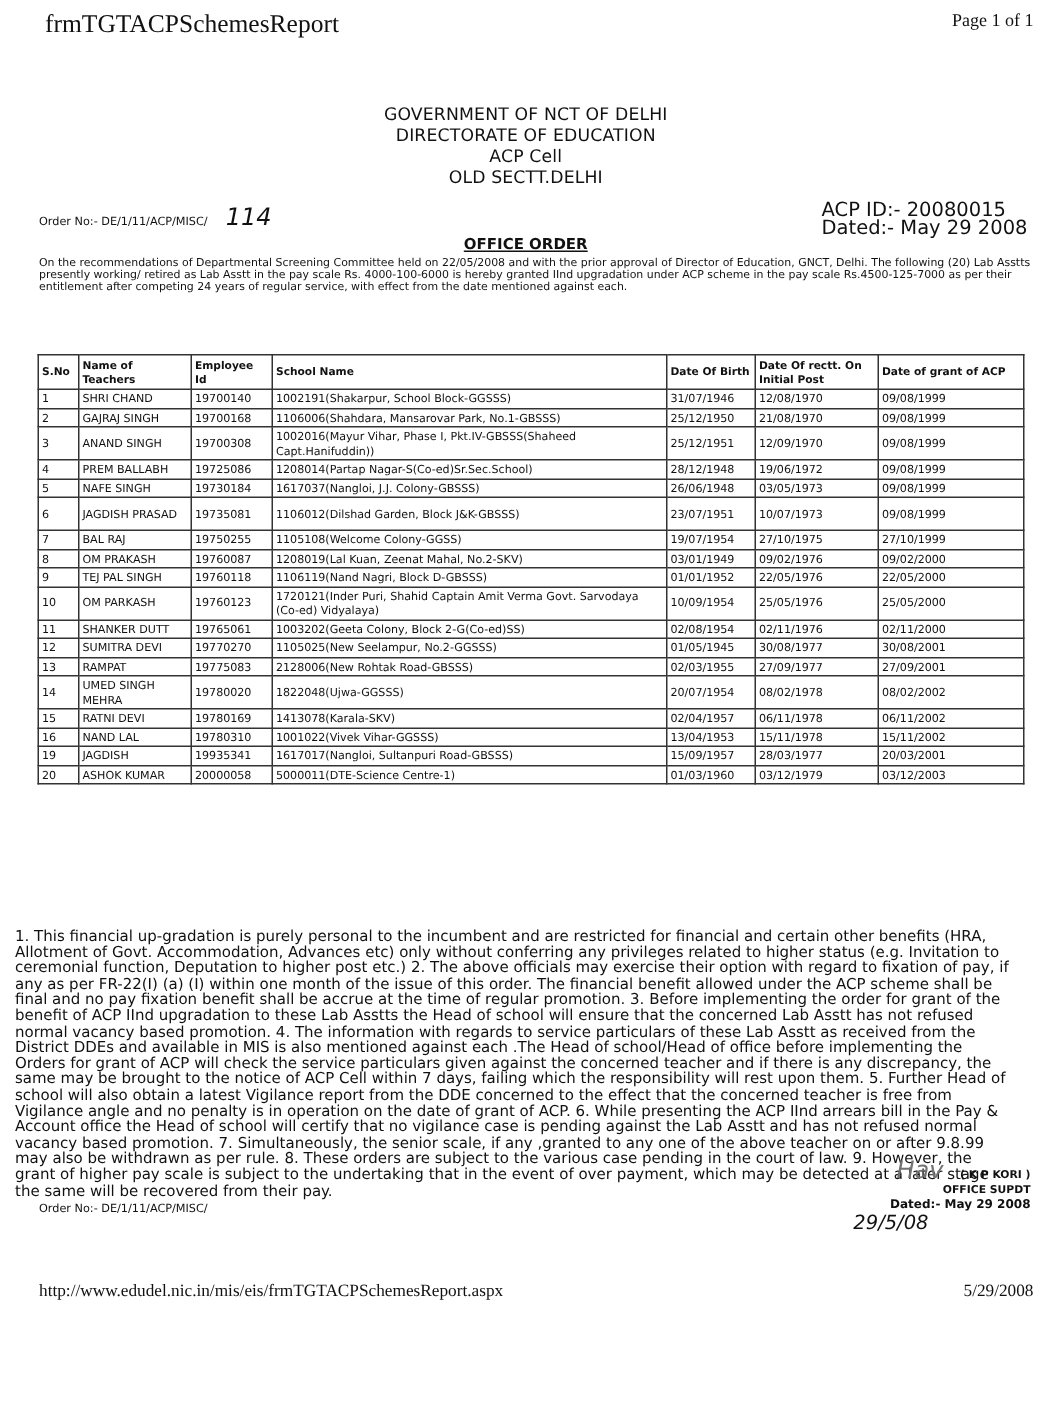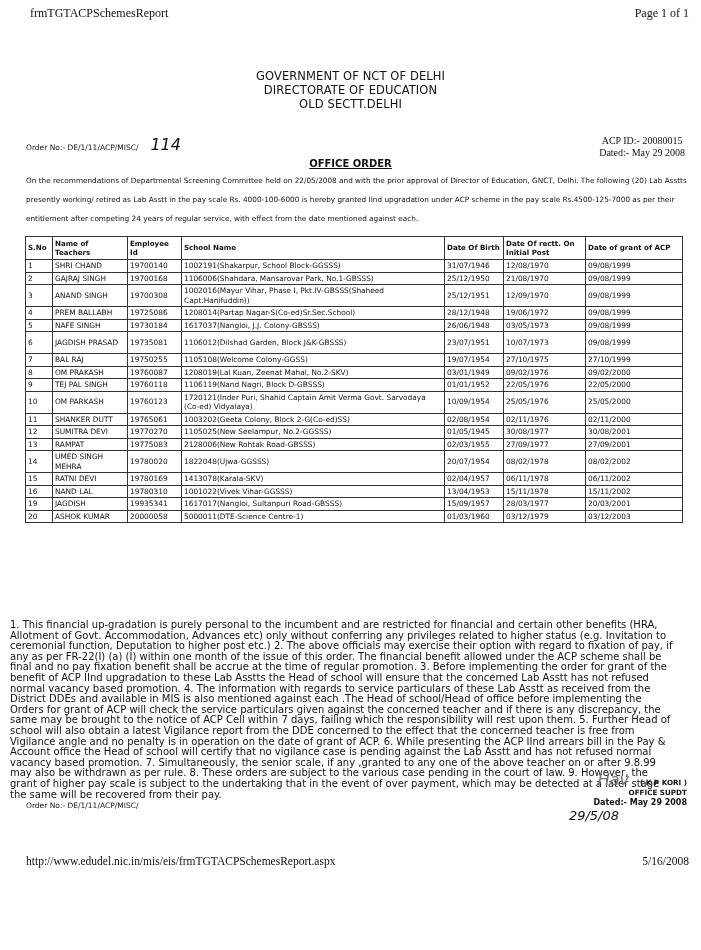--- a/index.html
+++ b/index.html
@@ -1,26 +1,26 @@
 <!DOCTYPE html>
 <html><head>
 <meta charset="utf-8">
 <style>
   html, body { margin: 0; padding: 0; background: #ffffff; }
   body { width: 701px; height: 950px; position: relative; overflow: hidden; color: #111; font-family: "DejaVu Sans", sans-serif; }
   .serif { font-family: "Liberation Serif", serif; }
   .abs { position: absolute; }
-  .browser-header-left { left: 30px; top: 6px; font-size: 12px; }
+  .browser-header-left { left: 30px; top: 6px; font-size: 17px; }
   .browser-header-right { right: 12px; top: 6px; font-size: 12px; }
   .gov-block { left: 0; right: 0; top: 56px; text-align: center; font-size: 11.5px; line-height: 14px; letter-spacing: 0.1px; margin-top: 13px; }
   .order-no { left: 26px; top: 135px; font-size: 7.5px; }
   .order-hand { font-family: "DejaVu Sans", sans-serif; font-size: 16px; margin-left: 12px; font-style: italic; }
-  .acp-id { right: 16px; top: 135px; font-size: 10px; text-align: center; line-height: 12px; font-family: Liberation Serif, serif; }
+  .acp-id { right: 16px; top: 135px; font-size: 13px; text-align: left; line-height: 12px; }
   .office-order-title { left: 0; right: 0; top: 158px; text-align: center; font-size: 10px; font-weight: bold; text-decoration: underline; }
-  .intro { left: 26px; top: 171px; width: 662px; font-size: 7.3px; line-height: 19px; }
+  .intro { left: 26px; top: 171px; width: 662px; font-size: 7.3px; line-height: 8px; }
   table.acp { position: absolute; left: 25px; top: 236px; border-collapse: collapse; font-size: 7.4px; width: 657px; table-layout: fixed; }
   table.acp th, table.acp td { border: 1px solid #333; padding: 0 2px; text-align: left; vertical-align: middle; line-height: 9.5px; }
   table.acp th { font-weight: bold; font-size: 7.1px; height: 22px; }
   table.acp td { height: 11.5px; white-space: nowrap; overflow: hidden; }
   table.acp td.wrap { white-space: normal; }
   table.acp tr.tall td { height: 21px; }
   .notes { left: 10px; top: 620px; width: 664px; font-size: 10px; line-height: 10.6px; }
   .sig-hand { right: 72px; top: 770px; font-size: 16px; font-style: italic; color: #737373; }
   .sig-name { right: 14px; top: 778px; font-size: 7.2px; font-weight: bold; text-align: right; line-height: 9.5px; }
   .sig-date { right: 14px; top: 798px; font-size: 8px; font-weight: bold; }
@@ -31,20 +31,21 @@
 </style>
 </head>
 <body>
 
 <div class="abs browser-header-left serif">frmTGTACPSchemesReport</div>
 <div class="abs browser-header-right serif">Page 1 of 1</div>
 
 <div class="abs gov-block">
   <div>GOVERNMENT OF NCT OF DELHI</div>
   <div>DIRECTORATE OF EDUCATION</div>
+  <div>ACP Cell</div>
   <div>OLD SECTT.DELHI</div>
 </div>
 
 <div class="abs order-no">
   <span>Order No:- DE/1/11/ACP/MISC/</span><span class="order-hand">114</span>
 </div>
 <div class="abs acp-id">
   <div>ACP ID:- 20080015</div>
   <div>Dated:- May 29 2008</div>
 </div>
@@ -245,13 +246,13 @@
 <div class="abs sig-name">
   <div>( K P KORI )</div>
   <div>OFFICE SUPDT</div>
 </div>
 <div class="abs sig-date">Dated:- May 29 2008</div>
 <div class="abs sig-handdate">29/5/08</div>
 
 <div class="abs order-no-bottom">Order No:- DE/1/11/ACP/MISC/</div>
 
 <div class="abs footer-url serif">http://www.edudel.nic.in/mis/eis/frmTGTACPSchemesReport.aspx</div>
-<div class="abs footer-date serif">5/16/2008</div>
+<div class="abs footer-date serif">5/29/2008</div>
 
 </body></html>

